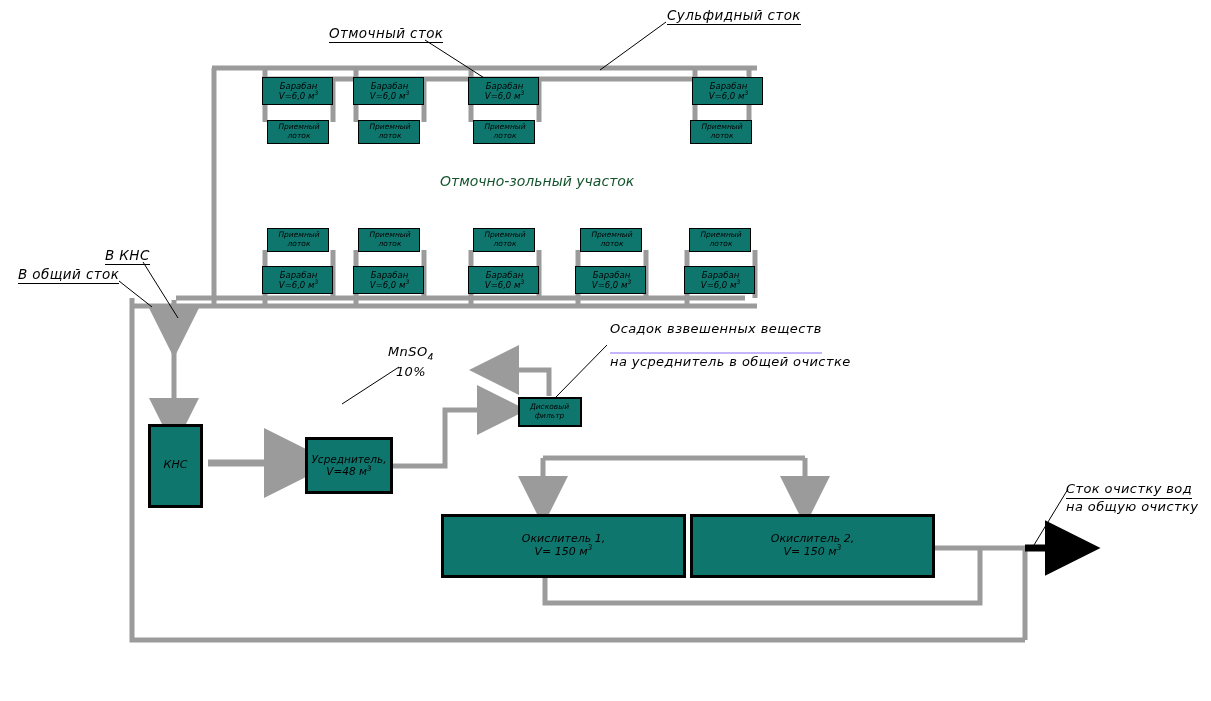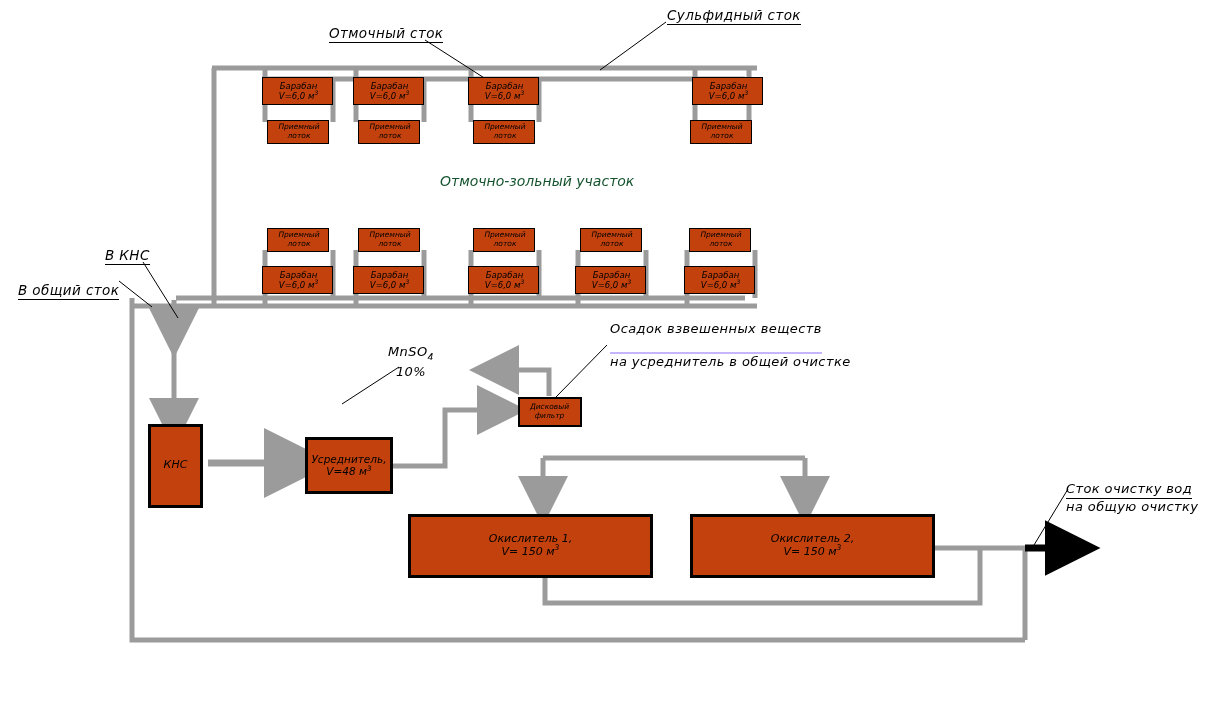--- a/index.html
+++ b/index.html
@@ -6,21 +6,21 @@
   body{width:1211px;height:701px;position:relative;overflow:hidden;
        font-family:"DejaVu Sans","Liberation Sans",sans-serif;}
   #stage{position:absolute;left:0;top:0;width:1211px;height:701px;}
   svg.layer{position:absolute;left:0;top:0;width:1211px;height:701px;}
   .lbl{position:absolute;font-style:italic;color:#000;white-space:nowrap;
        letter-spacing:.4px;}
   .lead-lbl{font-size:13.5px;line-height:15px;}
   .lead-lbl .ul{border-bottom:1px solid #000;display:inline-block;padding-bottom:1px;}
   .boxtxt{position:absolute;font-style:italic;color:#000;text-align:center;
           line-height:1.18;white-space:nowrap;}
-  .unitbox{position:absolute;background:#c2410c;box-sizing:border-box;}
+  .unitbox{position:absolute;background:#0f766e;box-sizing:border-box;}
   .thin{border:1px solid #000;}
   .thick{border:3px solid #000;}
   .thick2{border:2.5px solid #000;padding-left:8px;}
   sup{font-size:.7em;vertical-align:super;line-height:0;}
   .sect{position:absolute;font-style:italic;font-size:14px;color:#14532d;white-space:nowrap;}
 </style>
 </head>
 <body>
 
 <div id="stage">
@@ -270,21 +270,21 @@
     </div>
   </div>
 
   <div class="unitbox thick2" style="left:518px;top:397px;width:64px;height:30px;">
     <div class="boxtxt" style="left:0;top:4px;width:59px;font-size:7.5px;">
       <span>Дисковый</span><br>
       <span>фильтр</span>
     </div>
   </div>
 
-  <div class="unitbox thick" style="left:408px;top:514px;width:245px;height:64px;">
+  <div class="unitbox thick" style="left:441px;top:514px;width:245px;height:64px;">
     <div class="boxtxt" style="left:0;top:16px;width:239px;font-size:11px;">
       <span>Окислитель 1,</span><br>
       <span>V= 150 м</span><sup>3</sup>
     </div>
   </div>
 
   <div class="unitbox thick" style="left:690px;top:514px;width:245px;height:64px;">
     <div class="boxtxt" style="left:0;top:16px;width:239px;font-size:11px;">
       <span>Окислитель 2,</span><br>
       <span>V= 150 м</span><sup>3</sup>
@@ -296,21 +296,21 @@
   </div>
 
   <div class="lbl lead-lbl" style="left:667px;top:8px;">
     <span class="ul">Сульфидный сток</span>
   </div>
 
   <div class="lbl lead-lbl" style="left:105px;top:248px;">
     <span class="ul">В КНС</span>
   </div>
 
-  <div class="lbl lead-lbl" style="left:18px;top:267px;margin-top:16px;">
+  <div class="lbl lead-lbl" style="left:18px;top:267px;">
     <span class="ul">В общий сток</span>
   </div>
 
   <div class="lbl" style="left:388px;top:344px;font-size:13px;line-height:15px;text-align:center;">
     <span>MnSO</span><sub style="font-size:.72em;">4</sub><br>
     <span>10%</span>
   </div>
 
   <div class="lbl" style="left:610px;top:321px;font-size:13px;line-height:16px;">
     <span style="border-bottom:2px solid #c4b5fd;display:inline-block;padding-bottom:15px;">Осадок взвешенных веществ</span><br>

